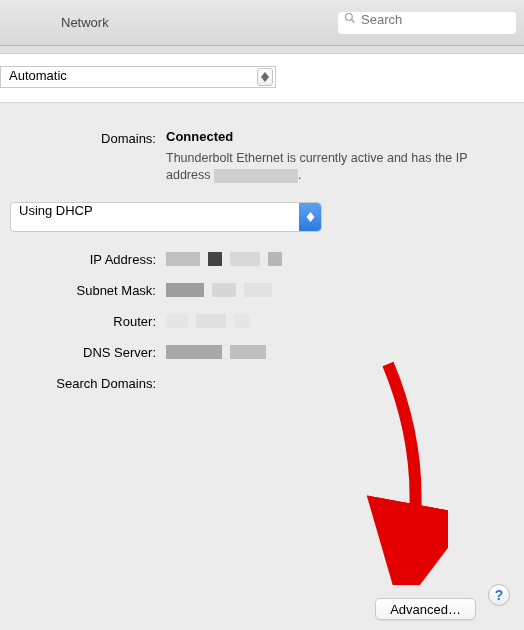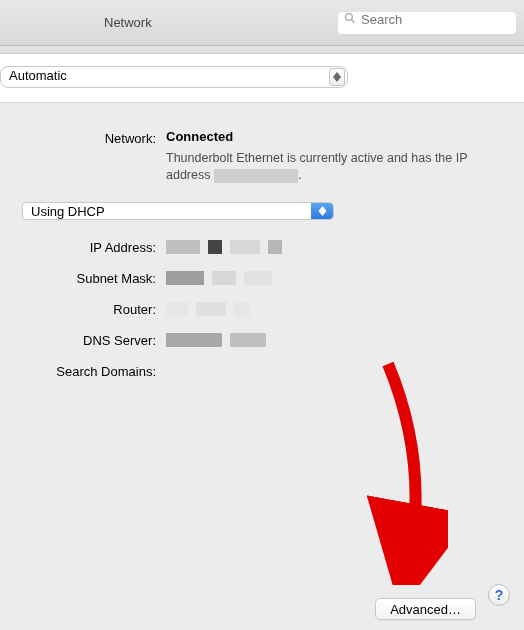--- a/index.html
+++ b/index.html
@@ -16,21 +16,21 @@
     .titlebar {
       height: 46px;
       background: linear-gradient(#e8e8e8, #d8d8d8);
       border-bottom: 1px solid #b8b8b8;
       display: flex;
       align-items: center;
       padding: 0 8px;
     }
     .title {
       flex: 0 0 auto;
-      margin-left: 96px;
+      margin-left: 53px;
       color: #434343;
       font-size: 13px;
     }
     .search-wrap {
       margin-left: auto;
       width: 178px;
       height: 22px;
       border-radius: 4px;
       background: #fff;
       display: flex;
@@ -49,24 +49,24 @@
       background: #e1e1e1;
       border-bottom: 1px solid #d0d0d0;
     }
     .loc-strip {
       padding: 8px 0 14px;
       background: #fff;
       border-bottom: 1px solid #d4d4d4;
     }
     .location-dd {
       margin: 4px 0 0 0;
-      width: 348px;
+      width: 276px;
       height: 22px;
       border: 1px solid #c9c9c9;
-      border-radius: 8px;
+      border-radius: 0;
       background: #fff;
       display: flex;
       align-items: center;
       padding: 0 4px 4px 8px;
       position: relative;
     }
     .location-dd .stepper {
       width: 16px; height: 18px; border-radius:3px;
       background: linear-gradient(#fdfdfd,#efefef);
       border:1px solid #c5c5c5;
@@ -97,28 +97,27 @@
     .status-val { font-weight: 600; }
     .status-sub {
       color: #4d4d4d;
       font-size: 12.5px;
       margin-top: 6px;
       line-height: 1.35;
       max-width: 320px;
     }
     .cfg-dd {
       width: 312px;
-      height: 18px;
+      height: 30px;
       border:1px solid #c9c9c9;
       border-radius:4px;
       background:#fff;
-      display:flex; align-items:flex-end;
+      display:flex; align-items:flex-start;
       padding:0 28px 0 8px;
       position:relative;
-      margin-left:12px;
     }
     .cfg-dd .endcap {
       position:absolute; right:0; top:0; bottom:0; width:22px;
       background: linear-gradient(#5aa3f3,#2f7ae0);
       border-top-right-radius:4px; border-bottom-right-radius:4px;
       display:flex; flex-direction:column; align-items:center; justify-content:center;
     }
     .cfg-dd .endcap svg{ width:9px; height:5px; }
     .cfg-dd .endcap svg path{ fill:#fff; }
 
@@ -181,21 +180,21 @@
       <svg viewBox="0 0 8 5">
           <path d="M0 0 L4 5 L8 0 Z" fill="#6a6a6a"></path>
         </svg>
     </span>
   </div>
 </div>
 
 <div class="content">
 
   <div class="row">
-    <div class="lbl">Network:</div>
+    <div class="lbl">Domains:</div>
     <div class="val">
       <div class="status-val">Connected</div>
       <div class="status-sub">
         <span>Thunderbolt Ethernet is currently active and has the IP address </span><span class="redacted" style="width:84px;background:#cfcfcf"></span><span>.</span>
       </div>
     </div>
   </div>
 
   <div class="row">
     <div class="val">

